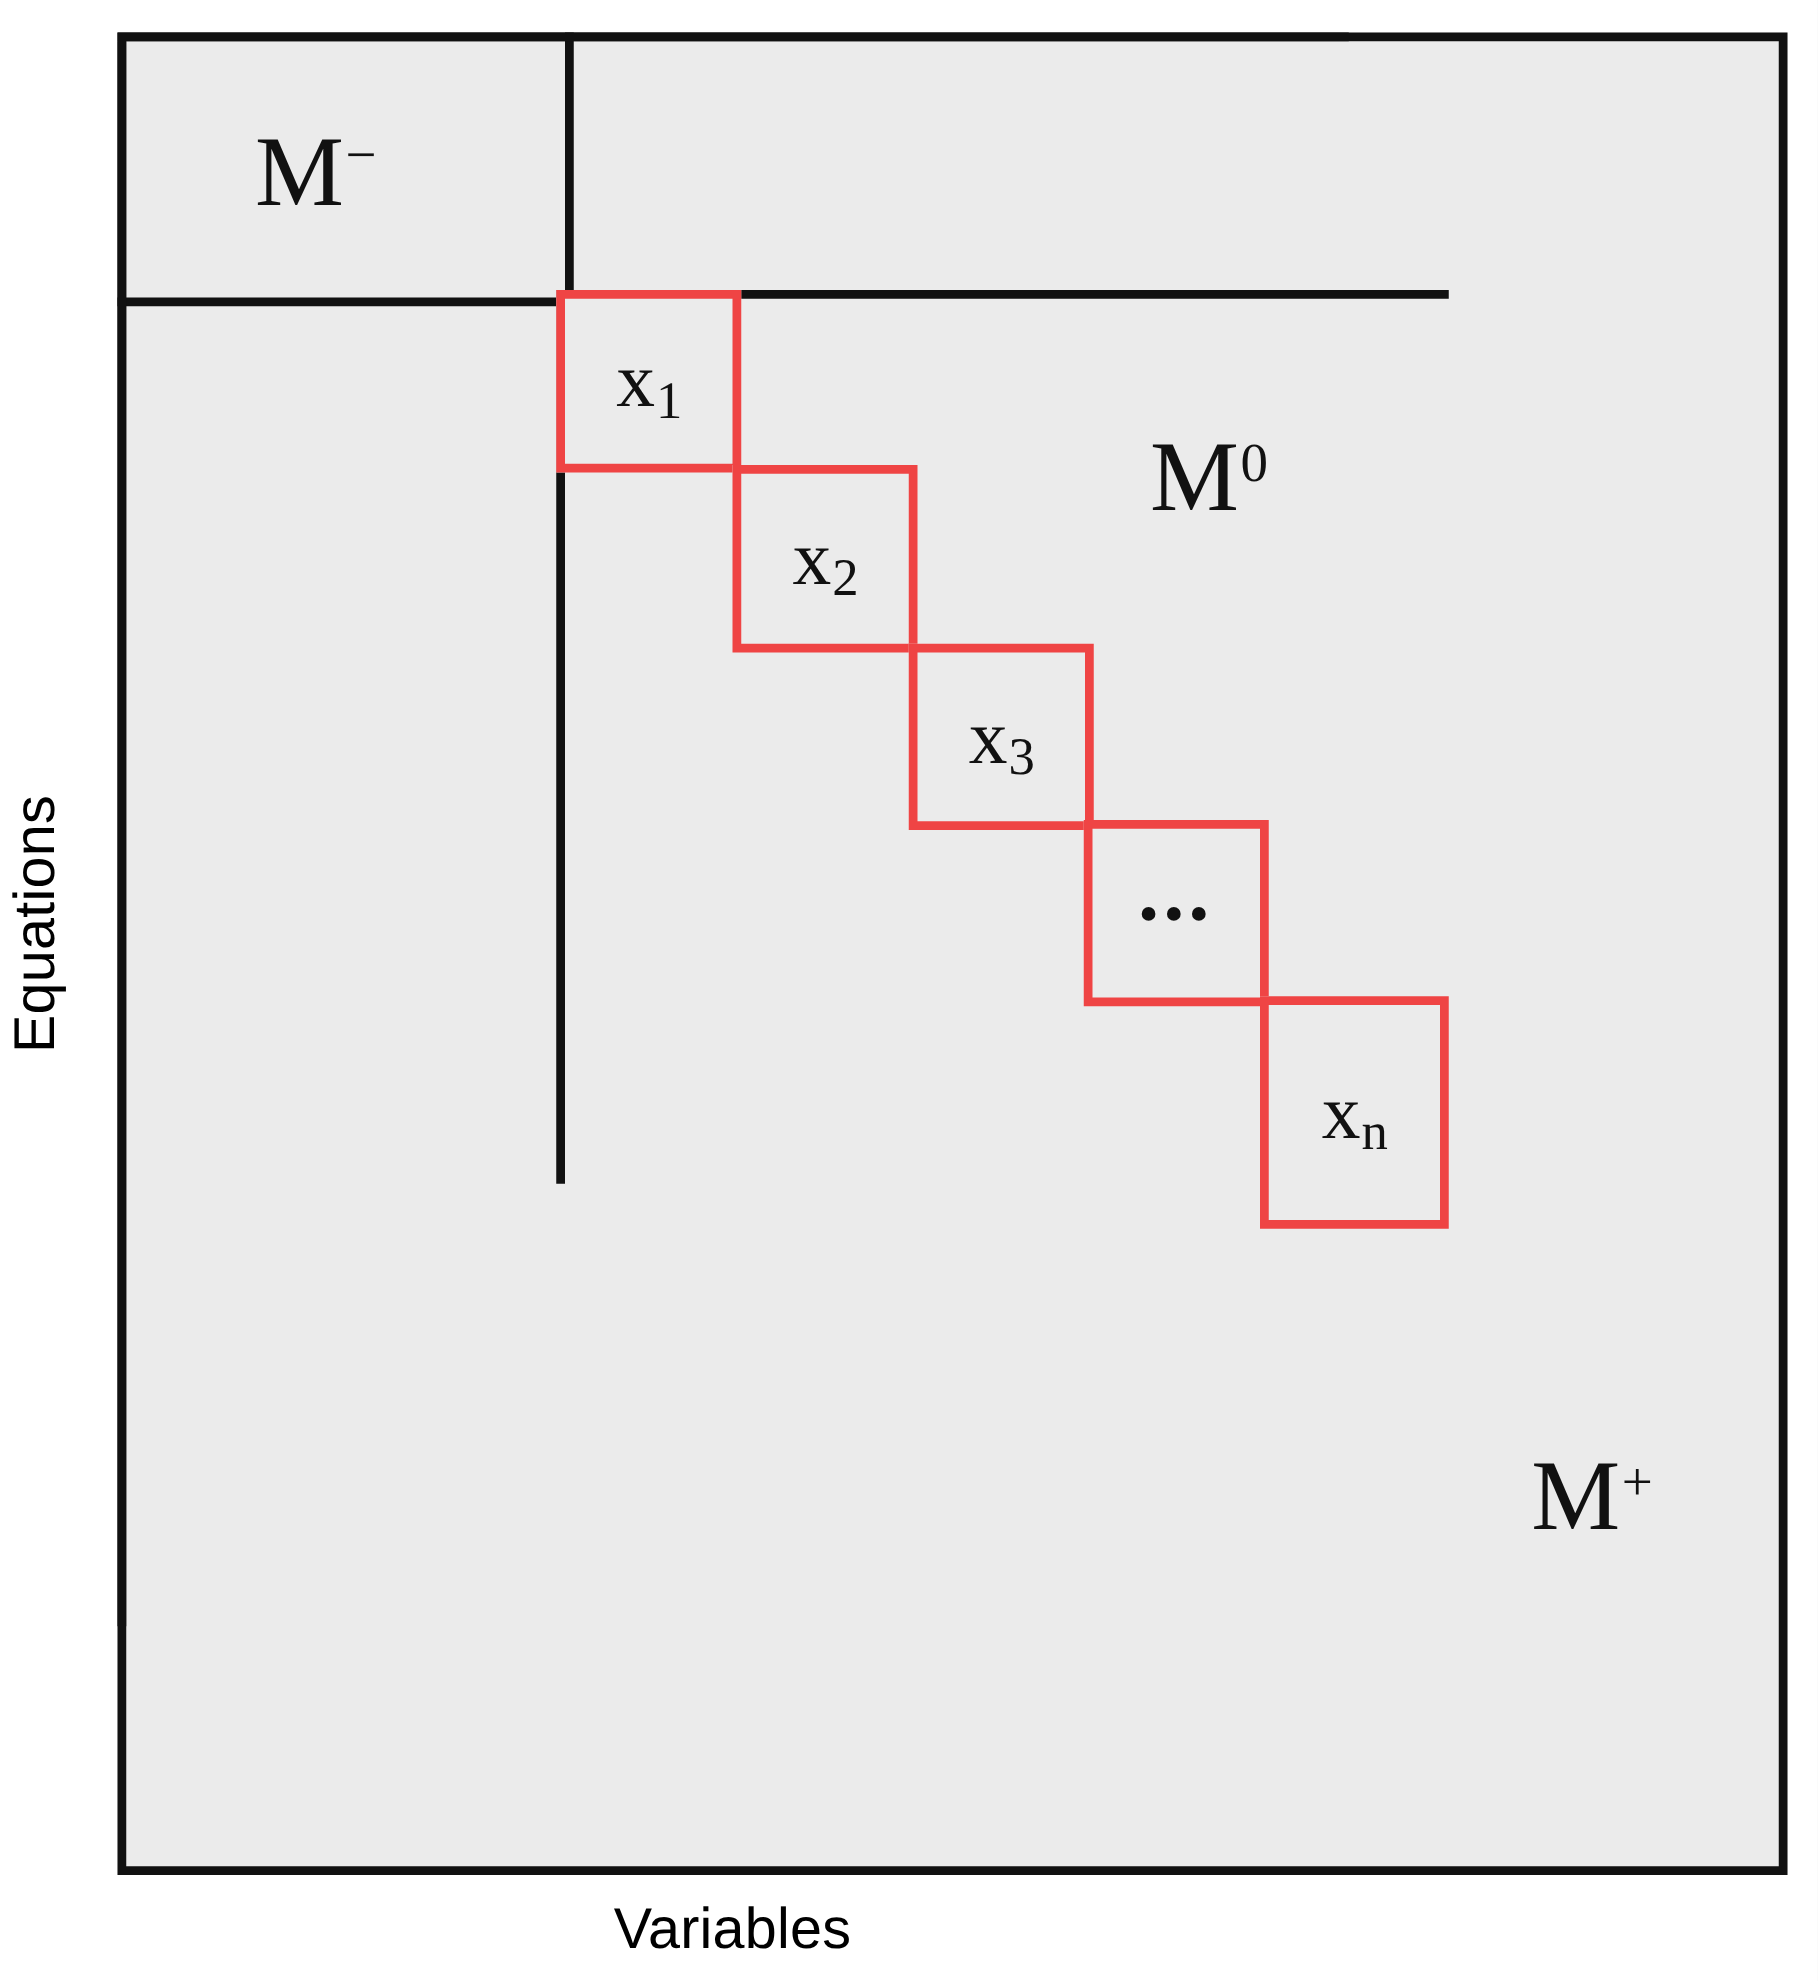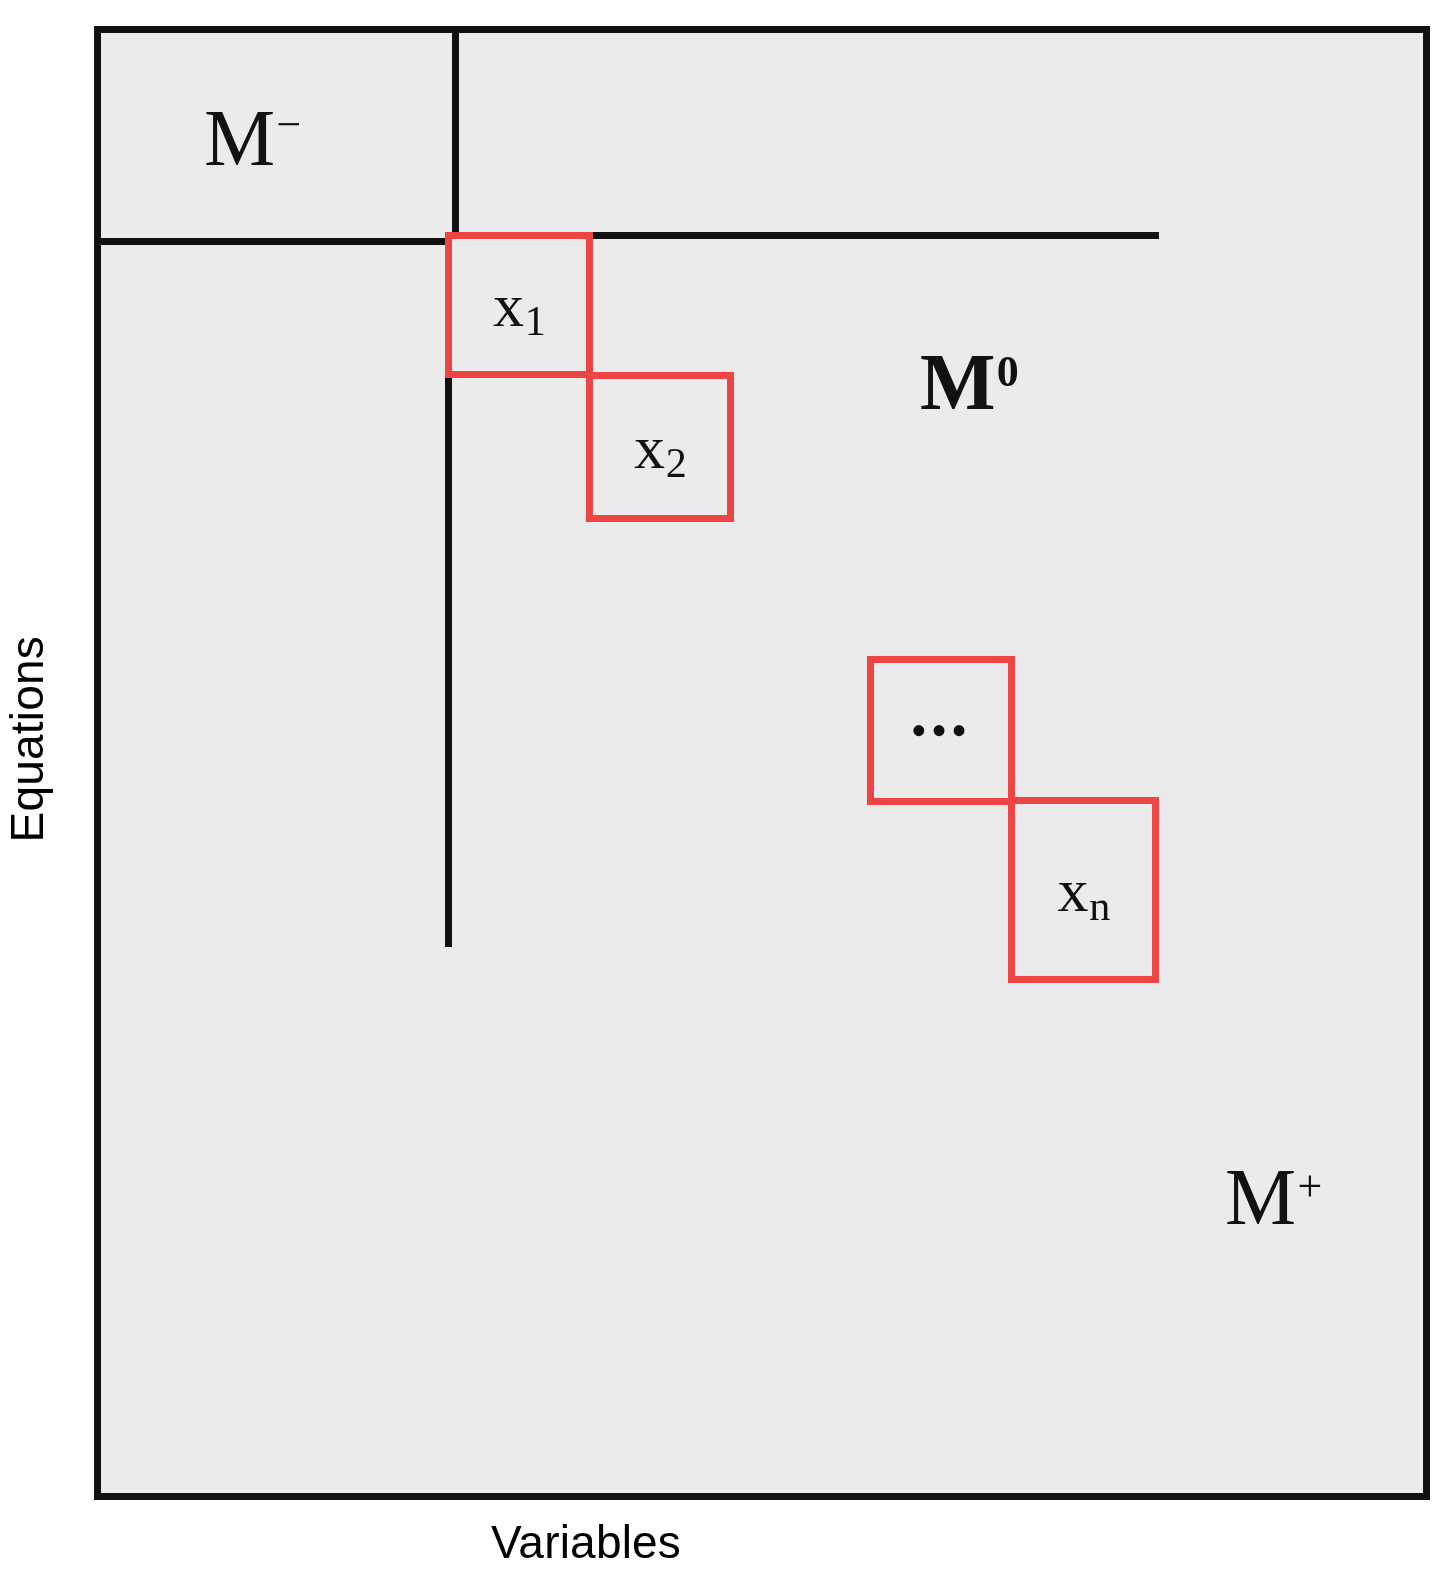--- a/index.html
+++ b/index.html
@@ -171,36 +171,41 @@
         <span>x</span><sub>1</sub>
       </span>
     </div>
 
     <div class="diag-block" style="left:492px; top:346px; width:148px; height:150px;">
       <span class="diag-label">
         <span>x</span><sub>2</sub>
       </span>
     </div>
 
+    <div class="diag-block" style="left:633px; top:489px; width:148px; height:149px;">
+      <span class="diag-label">
+        <span>x</span><sub>3</sub>
+      </span>
+    </div>
 
     <div class="diag-block" style="left:773px; top:630px; width:148px; height:149px;">
       <span class="dots-label">•••</span>
     </div>
 
     <div class="diag-block" style="left:914px; top:771px; width:151px; height:186px;">
       <span class="diag-label">
         <span>x</span><sub>n</sub>
       </span>
     </div>
 
     <div class="region-label minus" style="left:110px; top:72px;">
       <span>M</span><sup>−</sup>
     </div>
 
-    <div class="region-label" style="left:826px; top:316px;font-weight:bold;">
+    <div class="region-label" style="left:826px; top:316px;">
       <span>M</span><sup>0</sup>
     </div>
 
     <div class="region-label" style="left:1131px; top:1131px;">
       <span>M</span><sup>+</sup>
     </div>
 
     <div class="rect" id="frame-outer"></div>
 
   </div>

